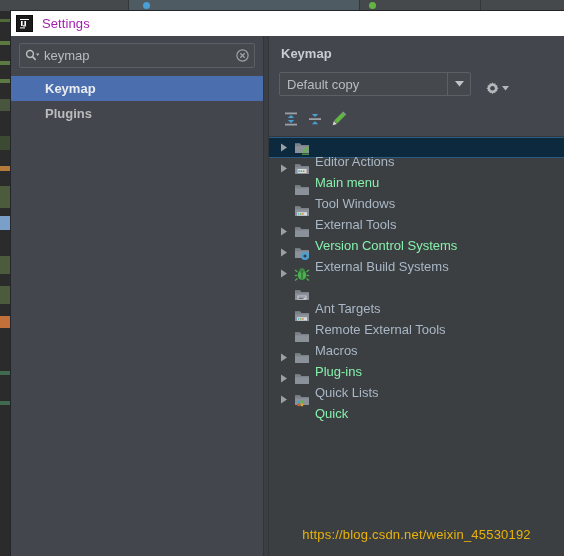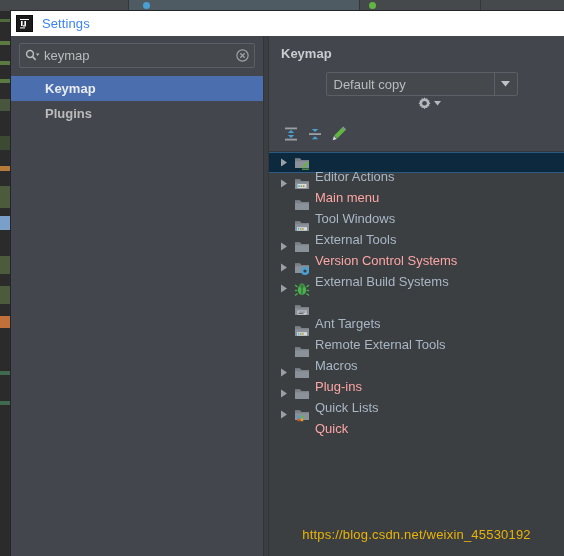--- a/index.html
+++ b/index.html
@@ -87,21 +87,21 @@
     background: #1b1b1b;
     border: 1px solid #0d0d0d;
     display: flex;
     align-items: center;
     justify-content: center;
     flex: none;
   }
   .ij-logo svg { display: block; }
   .title-text {
     margin-left: 9px;
-    color: #3b82f6;
+    color: #a21caf;
     font-size: 13px;
     letter-spacing: .1px;
   }
 
   .dialog-body {
     position: relative;
     height: 520px;
     display: flex;
     background: #3c3f41;
   }
@@ -181,23 +181,22 @@
     flex-direction: column;
   }
   .pane-title {
     color: #c9ccd0;
     font-size: 13px;
     font-weight: bold;
     padding: 10px 0 0 12px;
   }
   .keymap-row {
     display: flex;
-    align-items: center;
+    align-items: flex-end;
     padding: 11px 0 0 10px;
-    flex-direction: column;
   }
   .combo {
     width: 190px;
     height: 22px;
     background: #45494e;
     border: 1px solid #5c6066;
     border-radius: 2px;
     display: flex;
     align-items: stretch;
     overflow: hidden;
@@ -270,21 +269,21 @@
     align-items: center;
     justify-content: center;
   }
   .tree-label {
     margin-left: 4px;
     font-size: 13px;
     color: #a9b7c6;
     white-space: nowrap;
     margin-top: 28px;
   }
-  .tree-label.link { color: #fca5a5; }
+  .tree-label.link { color: #86efac; }
 
   .watermark {
     position: absolute;
     left: 0; right: 0;
     bottom: 14px;
     text-align: center;
     color: #eab308;
     font-size: 13px;
     letter-spacing: .2px;
     pointer-events: none;

